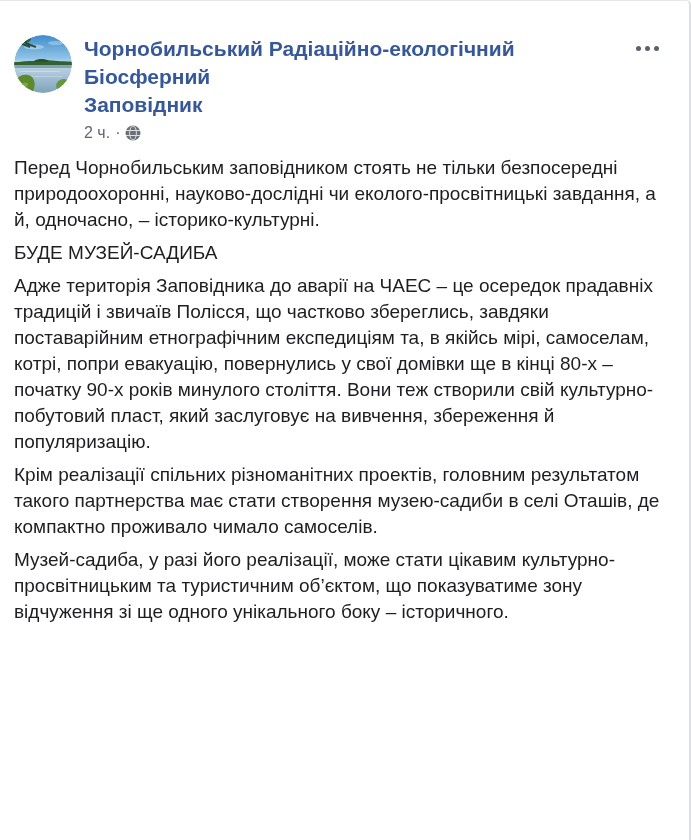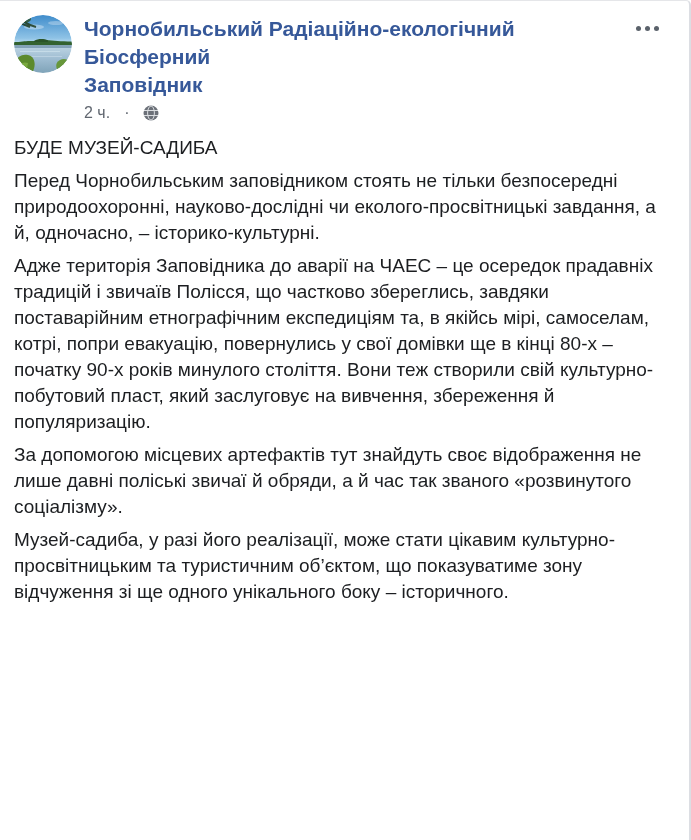--- a/index.html
+++ b/index.html
@@ -15,20 +15,21 @@
     background: #ffffff;
     border-top: 1px solid #e5e6e9;
     border-right: 2px solid #dcdee3;
     border-top-right-radius: 5px;
     padding: 14px 28px 10px 14px;
     overflow: hidden;
   }
   .post-header {
     display: flex;
     align-items: flex-start;
+    margin-top: 20px;
   }
   .avatar {
     width: 58px;
     height: 58px;
     border-radius: 50%;
     overflow: hidden;
     flex: 0 0 58px;
     cursor: pointer;
   }
   .avatar svg { display: block; }
@@ -44,21 +45,21 @@
     font-weight: bold;
     white-space: pre-line;
     cursor: pointer;
     text-decoration: none;
     display: inline-block;
   }
   .meta-row {
     margin-top: 5px;
     display: flex;
     align-items: center;
-    gap: 14px;
+    gap: 5px;
     color: #616770;
     font-size: 16px;
     line-height: 18px;
   }
   .globe-icon svg { display: block; }
   .more-options {
     flex: 0 0 auto;
     display: flex;
     gap: 4px;
     padding: 11px 2px 8px 8px;
@@ -145,32 +146,32 @@
 
     <div class="more-options" title="">
       <span class="dot"></span>
       <span class="dot"></span>
       <span class="dot"></span>
     </div>
 
   </div>
 
   <div class="post-body">
-    <p>БУДЕ МУЗЕЙ-САДИБА</p>
     <p>Перед Чорнобильським заповідником стоять не тільки безпосередні
 природоохоронні, науково-дослідні чи еколого-просвітницькі завдання, а
 й, одночасно, – історико-культурні.</p>
+    <p>БУДЕ МУЗЕЙ-САДИБА</p>
     <p>Адже територія Заповідника до аварії на ЧАЕС – це осередок прадавніх
 традицій і звичаїв Полісся, що частково збереглись, завдяки
 поставарійним етнографічним експедиціям та, в якійсь мірі, самоселам,
 котрі, попри евакуацію, повернулись у свої домівки ще в кінці 80-х –
 початку 90-х років минулого століття. Вони теж створили свій культурно-
 побутовий пласт, який заслуговує на вивчення, збереження й
 популяризацію.</p>
-    <p>За допомогою місцевих артефактів тут знайдуть своє відображення не
-лише давні поліські звичаї й обряди, а й час так званого «розвинутого
-соціалізму».</p>
+    <p>Крім реалізації спільних різноманітних проектів, головним результатом
+такого партнерства має стати створення музею-садиби в селі Оташів, де
+компактно проживало чимало самоселів.</p>
     <p>Музей-садиба, у разі його реалізації, може стати цікавим культурно-
 просвітницьким та туристичним об’єктом, що показуватиме зону
 відчуження зі ще одного унікального боку – історичного.</p>
   </div>
 
 </div>
 
 </body></html>

